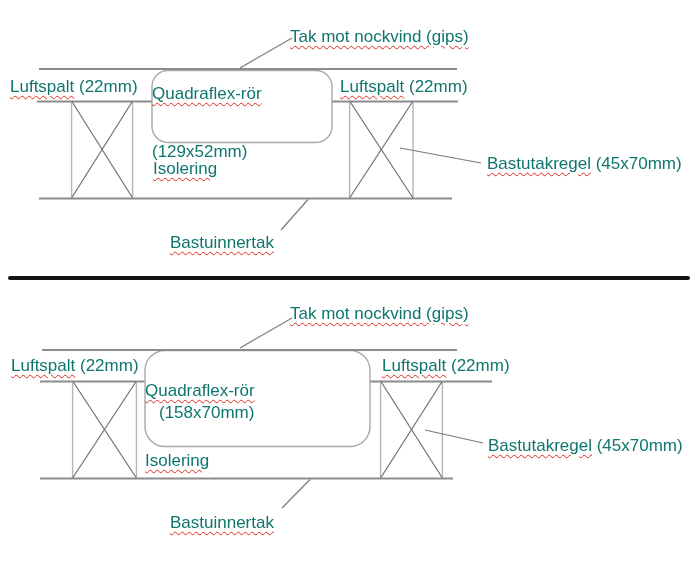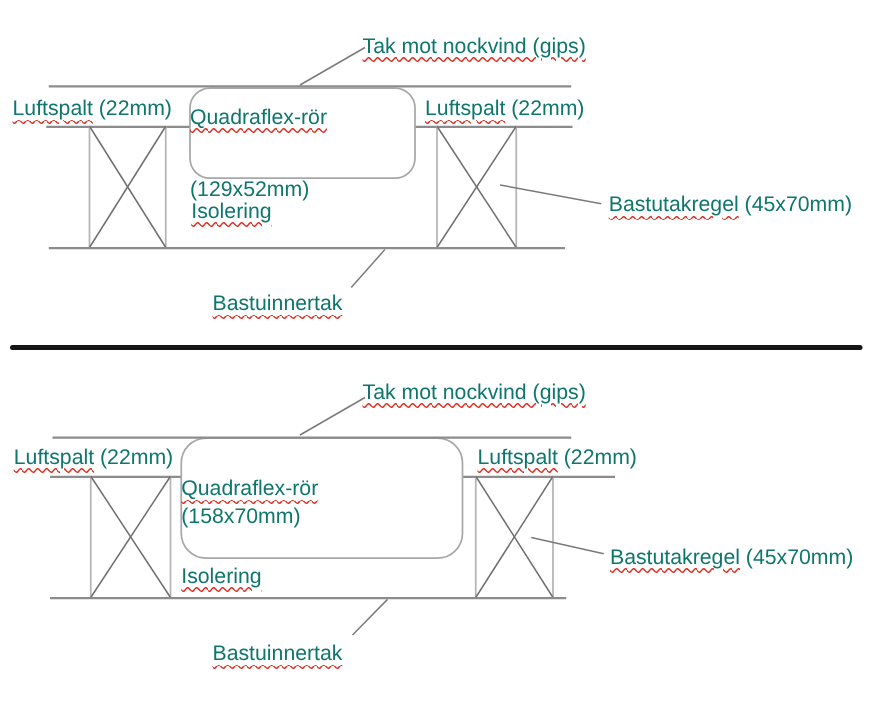--- a/index.html
+++ b/index.html
@@ -110,19 +110,19 @@
 
       <line x1="292" y1="33" x2="240" y2="63" stroke="#7a7a7a" stroke-width="1.2"></line>
       <line x1="425" y1="145" x2="483" y2="158" stroke="#7a7a7a" stroke-width="1.2"></line>
       <line x1="310" y1="194.5" x2="282" y2="223" stroke="#7a7a7a" stroke-width="1.2"></line>
     </svg>
 
     <div class="label sq" style="left:290px;top:19px;">Tak mot nockvind (gips)</div>
     <div class="label" style="left:11px;top:71px;"><span class="sq">Luftspalt</span><span> (22mm)</span></div>
     <div class="label" style="left:382px;top:71px;"><span class="sq">Luftspalt</span><span> (22mm)</span></div>
     <div class="label centered sq" style="left:145px;top:96px;width:225px;">Quadraflex-rör</div>
-    <div class="label centered" style="left:145px;top:118px;width:225px;">(158x70mm)</div>
+    <div class="label centered" style="left:159px;top:118px;width:225px;">(158x70mm)</div>
     <div class="label centered sq" style="left:145px;top:166px;width:225px;">Isolering</div>
     <div class="label" style="left:488px;top:151px;"><span class="sq">Bastutakregel</span><span> (45x70mm)</span></div>
     <div class="label sq" style="left:170px;top:228px;">Bastuinnertak</div>
   </section>
 
 </div>
 
 </body></html>

